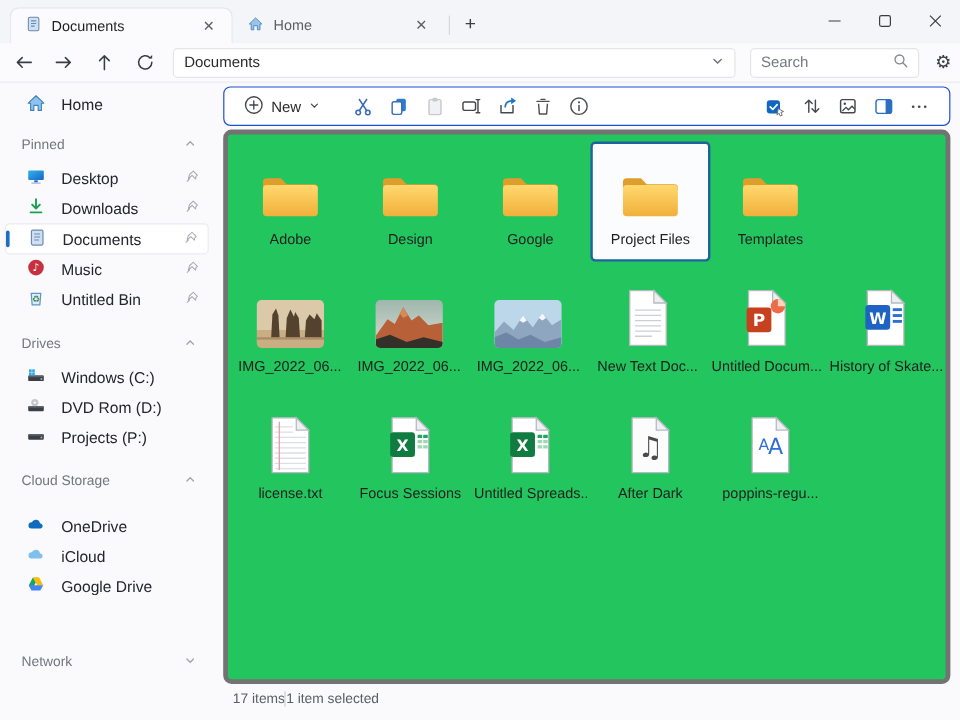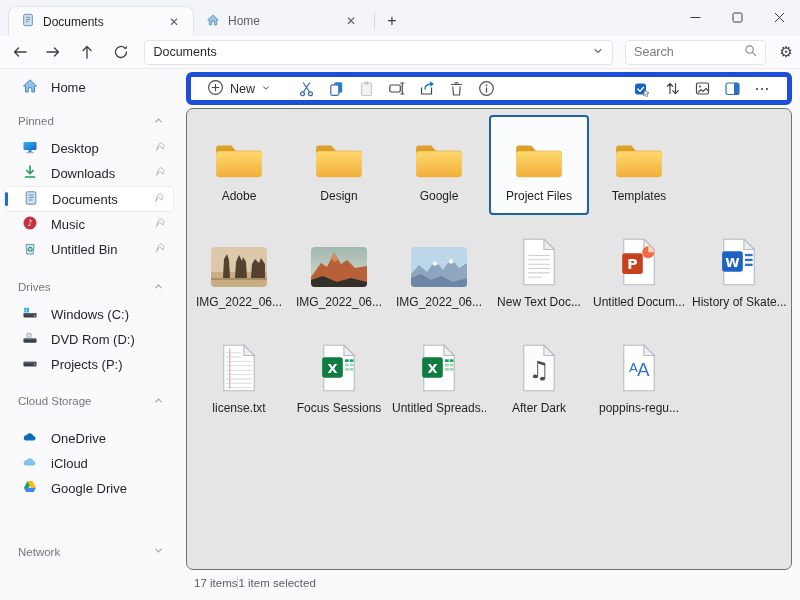--- a/index.html
+++ b/index.html
@@ -34,26 +34,26 @@
   .side-row.selected { background:#ffffff; border:1px solid #ececf0; height:26px; }
   .side-row.selected::before { content:""; position:absolute; left:0px; top:5px; width:3px; height:14px; background:#1a6fc4; border-radius:2px; }
   .side-home { height:26px; }
   .side-section { height:22px; display:flex; align-items:center; padding:0 14px 0 18px; font-size:11.5px; color:#73767d; }
   .side-section .side-label { flex:1; }
   .pin-ico, .sec-chev { flex:0 0 auto; opacity:.75; }
   .mt10{margin-top:10px}.mt14{margin-top:14px}.mt13{margin-top:13px}.mt4{margin-top:4px}.mt2{margin-top:2px}
   .sec-row25 { height:25px;margin-top:38px; }
 
   
-  .toolbar { position:absolute; left:186px; top:72px; width:606px; height:33px; background:#fff; border:5px solid #1d4ed8; border-radius:6px; display:flex; align-items:center; padding:0 10px; }
+  .toolbar { position:absolute; left:186px; top:72px; width:606px; height:33px; background:#fff; border:1px solid #1d4ed8; border-radius:6px; display:flex; align-items:center; padding:0 10px; }
   .tb-btn { height:26px; display:flex; align-items:center; justify-content:center; border-radius:4px; padding:0 6px; }
   .tb-new { gap:6px; font-size:12.5px; color:#2b2b2b; margin-right:14px; }
   .tb-ic { width:30px; }
   .tb-spacer { flex:1; }
-  .content { position:absolute; left:186px; top:108px; width:606px; height:462px; background:#e5e5e5; border:1px solid #737373; border-radius:7px; padding:6px 0 0 2px; overflow:hidden; }
+  .content { position:absolute; left:186px; top:108px; width:606px; height:462px; background:#22c55e; border:4px solid #737373; border-radius:7px; padding:6px 0 0 2px; overflow:hidden; }
   .grid-row { display:flex; }
   .grid-row + .grid-row { margin-top:6px; }
   .tile { width:100px; height:100px; display:flex; flex-direction:column; align-items:center; border:2px solid transparent; border-radius:4px; }
   .tile.selected { border-color:#1f639e; background:#fafcfe; }
   .tile-icon { height:64px; display:flex; align-items:flex-end; justify-content:center; padding-top:6px; }
   .tile-label { margin-top:8px; font-size:12px; color:#1f1f1f; max-width:94px; white-space:nowrap; overflow:hidden; text-align:center; }
   .photo { width:56px; height:40px; border-radius:4px; overflow:hidden; position:relative; }
   .photo svg { position:absolute; left:0; top:0; }
 
   .statusbar { position:absolute; left:194px; top:576px; display:flex; align-items:center; font-size:11.5px; color:#5a5d63; }

